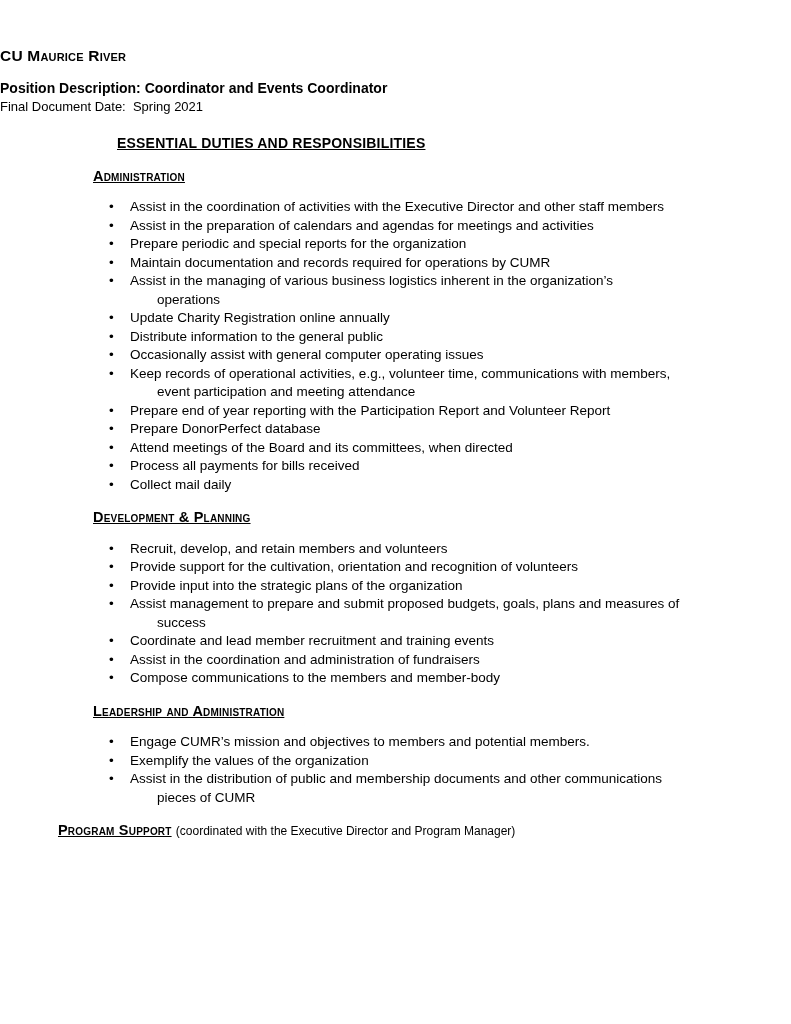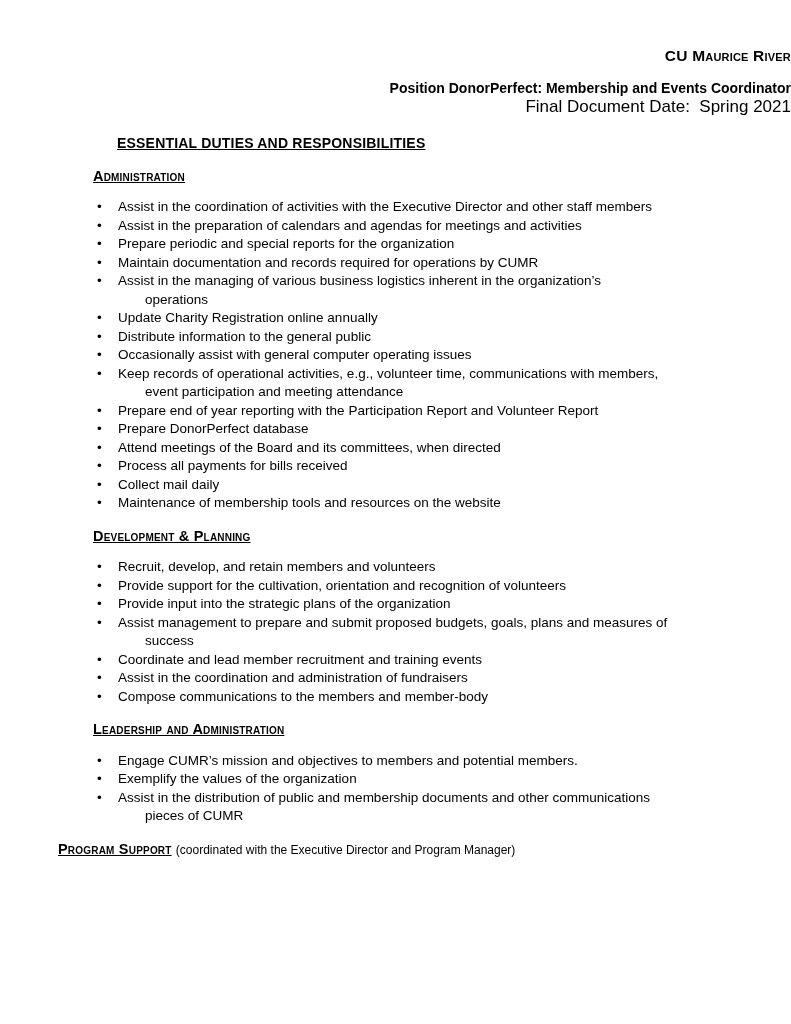--- a/index.html
+++ b/index.html
@@ -9,35 +9,35 @@
     height: 1024px;
     background: #ffffff;
     color: #000000;
     font-family: "Liberation Sans", sans-serif;
     font-size: 13.5px;
     line-height: 18.5px;
     box-sizing: border-box;
     padding-top: 46px;
     overflow: hidden;
   }
-  .center { text-align: right; }
+  .center { text-align: left; }
   .doc-title {
     font-size: 15.5px;
     font-weight: bold;
     font-variant: small-caps;
     line-height: 19px;
     letter-spacing: 0.2px;
   }
   .doc-subtitle {
     font-size: 14px;
     font-weight: bold;
     margin-top: 14px;
   }
   .doc-dateline {
-    font-size: 17px;
+    font-size: 13px;
     white-space: pre;
   }
   .main-heading {
     margin: 18px 0 0 117px;
     font-size: 14px;
     font-weight: bold;
     letter-spacing: 0.2px;
   }
   .main-heading .heading-text { text-decoration: underline; text-align: right; }
   .section-heading {
@@ -58,37 +58,38 @@
   }
   ul.bullets {
     list-style: none;
     margin: 13px 0 0 0;
     padding: 0;
   }
   ul.bullets li {
     padding-left: 145px;
     text-indent: -48px;
     white-space: pre-line;
+    margin-left: 12px;
   }
   ul.bullets li::before {
     content: "\2022";
     display: inline-block;
     width: 21px;
     text-indent: 0;
   }
   ul.bullets.program-bullets { margin-top: 18px; }
   ul.bullets.program-bullets li { padding-left: 150px; }
 </style>
 </head>
 <body>
 
 <div class="page">
 
   <div class="doc-title center">CU Maurice River</div>
-  <div class="doc-subtitle center">Position DonorPerfect: Membership and Events Coordinator</div>
+  <div class="doc-subtitle center">Position Description: Coordinator and Events Coordinator</div>
   <div class="doc-dateline center">Final Document Date:  Spring 2021</div>
 
   <div class="main-heading"><span class="heading-text">ESSENTIAL DUTIES AND RESPONSIBILITIES</span></div>
 
   <div>
     <div class="section-heading"><span class="heading-text">Administration</span></div>
     <ul class="bullets">
       <li>Assist in the coordination of activities with the Executive Director and other staff members</li>
       <li>Assist in the preparation of calendars and agendas for meetings and activities</li>
       <li>Prepare periodic and special reports for the organization</li>
@@ -98,21 +99,20 @@
       <li>Update Charity Registration online annually</li>
       <li>Distribute information to the general public</li>
       <li>Occasionally assist with general computer operating issues</li>
       <li>Keep records of operational activities, e.g., volunteer time, communications with members,
 event participation and meeting attendance</li>
       <li>Prepare end of year reporting with the Participation Report and Volunteer Report</li>
       <li>Prepare DonorPerfect database</li>
       <li>Attend meetings of the Board and its committees, when directed</li>
       <li>Process all payments for bills received</li>
       <li>Collect mail daily</li>
-      <li>Maintenance of membership tools and resources on the website</li>
     </ul>
   </div>
 
   <div>
     <div class="section-heading"><span class="heading-text">Development &amp; Planning</span></div>
     <ul class="bullets">
       <li>Recruit, develop, and retain members and volunteers</li>
       <li>Provide support for the cultivation, orientation and recognition of volunteers</li>
       <li>Provide input into the strategic plans of the organization</li>
       <li>Assist management to prepare and submit proposed budgets, goals, plans and measures of

